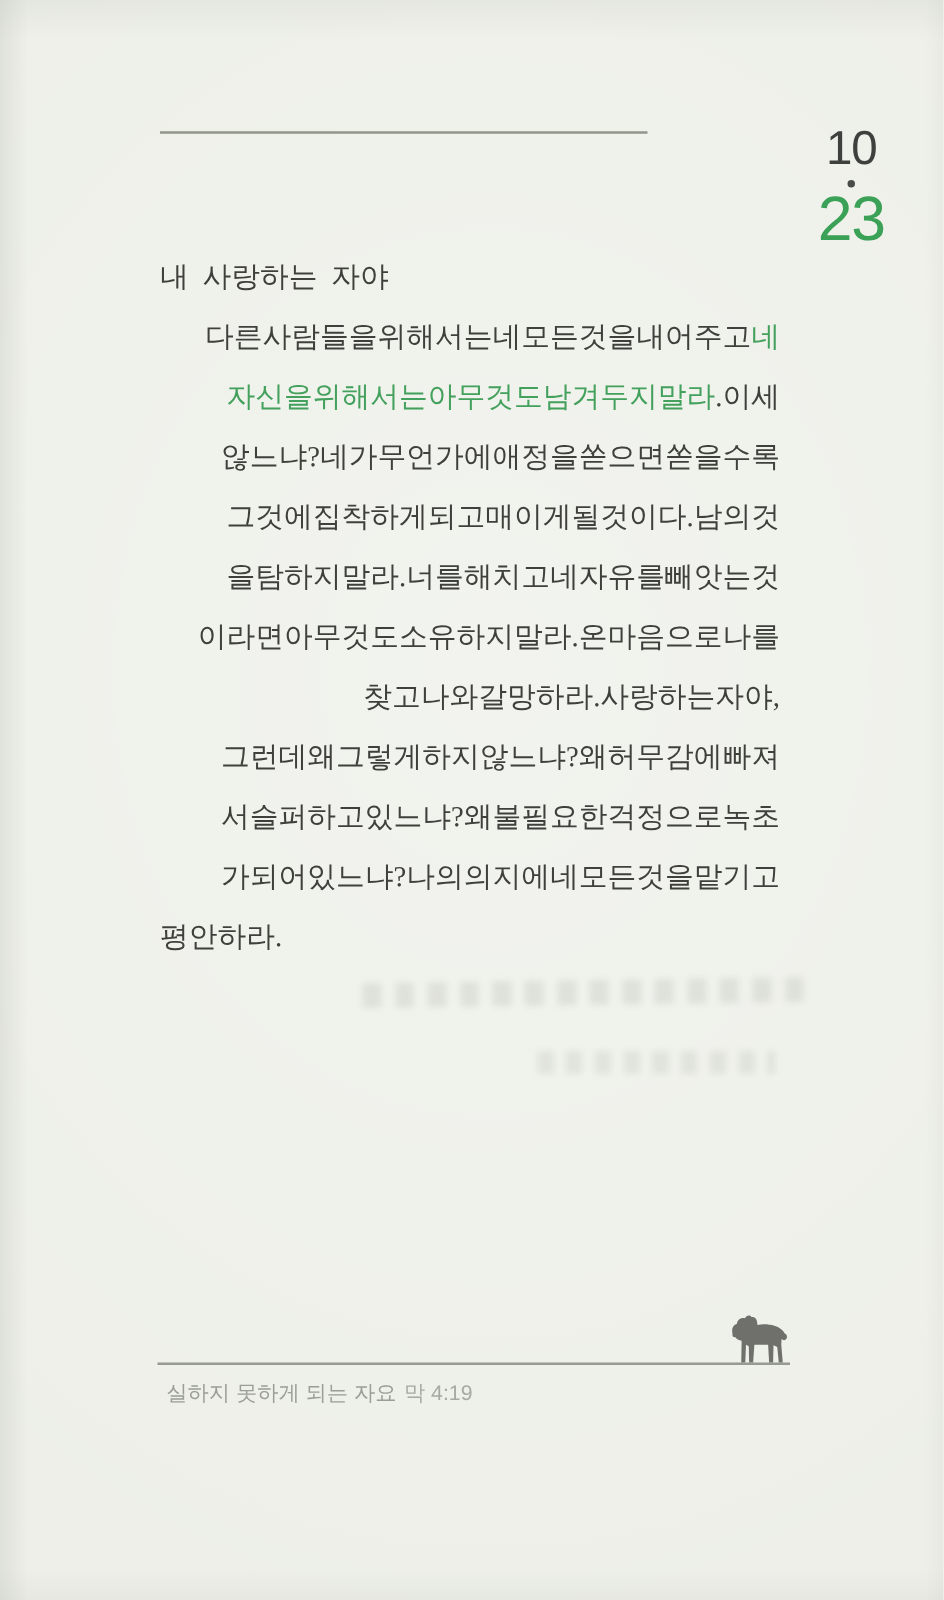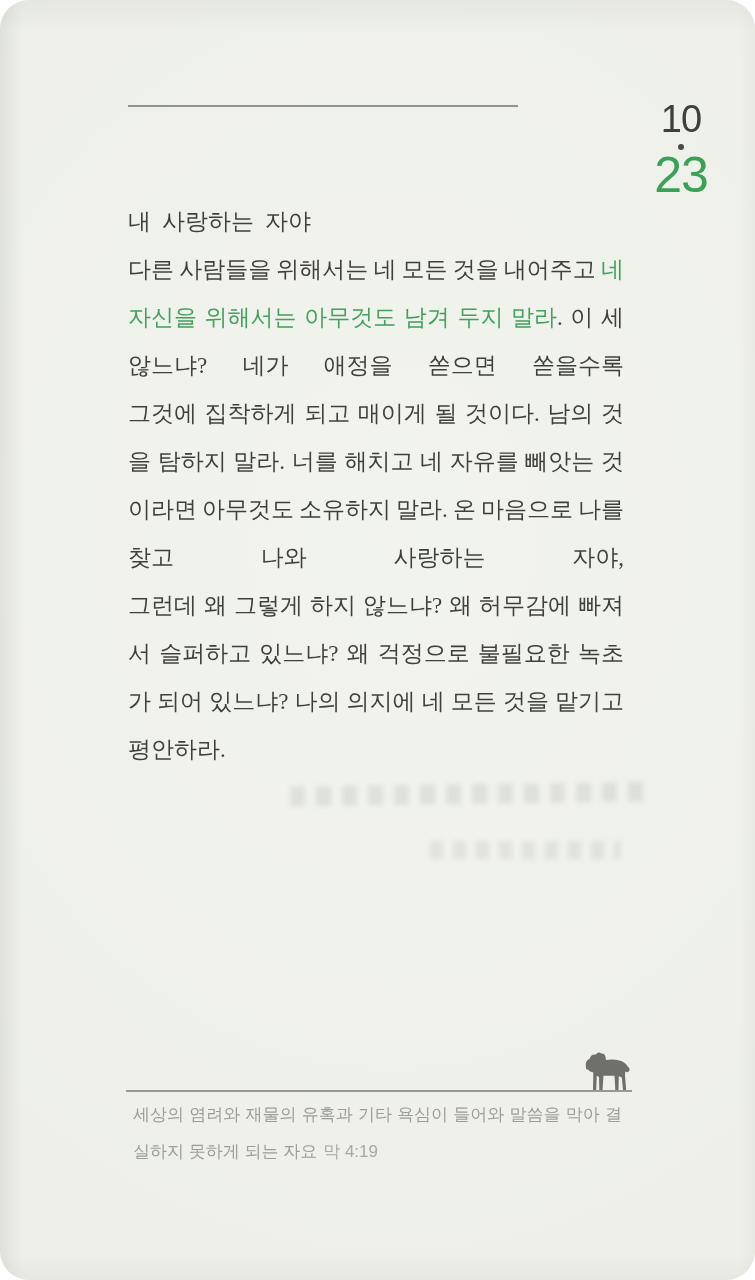--- a/index.html
+++ b/index.html
@@ -5,21 +5,20 @@
   html,body { margin:0; padding:0; }
   .page {
     position: relative;
     width: 755px;
     height: 1280px;
     background:
       radial-gradient(130% 90% at 52% 42%, rgba(255,255,255,0.28), rgba(255,255,255,0) 70%),
       #edefe8;
     overflow: hidden;
     font-family: "Liberation Serif", "DejaVu Serif", serif;
-    border-radius: 29px;
   }
   
   .page::before {
     content:"";
     position:absolute; inset:0; pointer-events:none;
     background:
       linear-gradient(90deg,  rgba(145,150,140,.16), rgba(145,150,140,0) 3%),
       linear-gradient(180deg, rgba(145,150,140,.10), rgba(145,150,140,0) 2.5%),
       linear-gradient(270deg, rgba(145,150,140,.07), rgba(145,150,140,0) 2%),
       linear-gradient(0deg,   rgba(145,150,140,.08), rgba(145,150,140,0) 2%);
@@ -36,21 +35,21 @@
     font-family: "Liberation Sans", "DejaVu Sans", sans-serif;
   }
   .date .month { font-size:38px; line-height:36px; color:#3e403e; letter-spacing:-1px; }
   .date .sep   { width:6px; height:6px; border-radius:50%; background:#4a4c49; margin:7px 0; }
   .date .day   { font-size:50px; line-height:36px; color:#3ba157; letter-spacing:-1px; }
 
   .body {
     position:absolute; left:128px; top:198px; width:496px;
     font-size:23px; line-height:48px; color:#3f403b;
   }
-  .body .line { display:flex; justify-content:space-between; white-space:nowrap; }
+  .body .line { display:flex; justify-content:flex-end; white-space:nowrap; }
   .body .line.left { justify-content:flex-start; gap:11px; }
   .green { color:#44a15d; }
 
   
   .ghost { position:absolute; filter:blur(2.5px); pointer-events:none; }
   .g1 { left:290px; top:784px; width:360px; height:20px; transform:rotate(-.8deg);
         background:repeating-linear-gradient(90deg, rgba(135,145,130,.17) 0 15px, rgba(135,145,130,0) 15px 26px); }
   .g2 { left:430px; top:841px; width:190px; height:18px;
         background:repeating-linear-gradient(90deg, rgba(135,145,130,.14) 0 13px, rgba(135,145,130,0) 13px 23px); }
 
@@ -104,20 +103,21 @@
         <span><span class="green">아무것도</span></span>
         <span><span class="green">남겨</span></span>
         <span><span class="green">두지</span></span>
         <span><span class="green">말라</span>.</span>
         <span>이</span>
         <span>세</span>
       </div>
       <div class="line">
         <span>않느냐?</span>
         <span>네가</span>
+        <span>무언가에</span>
         <span>애정을</span>
         <span>쏟으면</span>
         <span>쏟을수록</span>
       </div>
       <div class="line">
         <span>그것에</span>
         <span>집착하게</span>
         <span>되고</span>
         <span>매이게</span>
         <span>될</span>
@@ -141,40 +141,41 @@
         <span>아무것도</span>
         <span>소유하지</span>
         <span>말라.</span>
         <span>온</span>
         <span>마음으로</span>
         <span>나를</span>
       </div>
       <div class="line">
         <span>찾고</span>
         <span>나와</span>
+        <span>갈망하라.</span>
         <span>사랑하는</span>
         <span>자야,</span>
       </div>
       <div class="line">
         <span>그런데</span>
         <span>왜</span>
         <span>그렇게</span>
         <span>하지</span>
         <span>않느냐?</span>
         <span>왜</span>
         <span>허무감에</span>
         <span>빠져</span>
       </div>
       <div class="line">
         <span>서</span>
         <span>슬퍼하고</span>
         <span>있느냐?</span>
         <span>왜</span>
+        <span>불필요한</span>
         <span>걱정으로</span>
-        <span>불필요한</span>
         <span>녹초</span>
       </div>
       <div class="line">
         <span>가</span>
         <span>되어</span>
         <span>있느냐?</span>
         <span>나의</span>
         <span>의지에</span>
         <span>네</span>
         <span>모든</span>
@@ -205,30 +206,18 @@
       L35.8 25.2 L35.5 39 L32.3 39 L31.5 24.8
       L20.5 24.8
       L19.5 39 L16.3 39 L16 26 L13.8 24.8 L13.2 39 L10 39 L10.3 21.5
       C8 21.3 6.2 20.4 5.2 18.6
       C3.8 19.2 2.6 18 3 16 Z"></path>
   </svg>
 
   <div class="footer-rule"></div>
 
   <div class="footer">
-    <div class="vline1">
-        <span>세상의</span>
-        <span>염려와</span>
-        <span>재물의</span>
-        <span>유혹과</span>
-        <span>기타</span>
-        <span>욕심이</span>
-        <span>들어와</span>
-        <span>말씀을</span>
-        <span>막아</span>
-        <span>결</span>
-      </div>
     <div class="vline2">
       <span>실하지 못하게 되는 자요</span><span class="ref">막 4:19</span>
     </div>
   </div>
 
 </div>
 
 </body></html>

